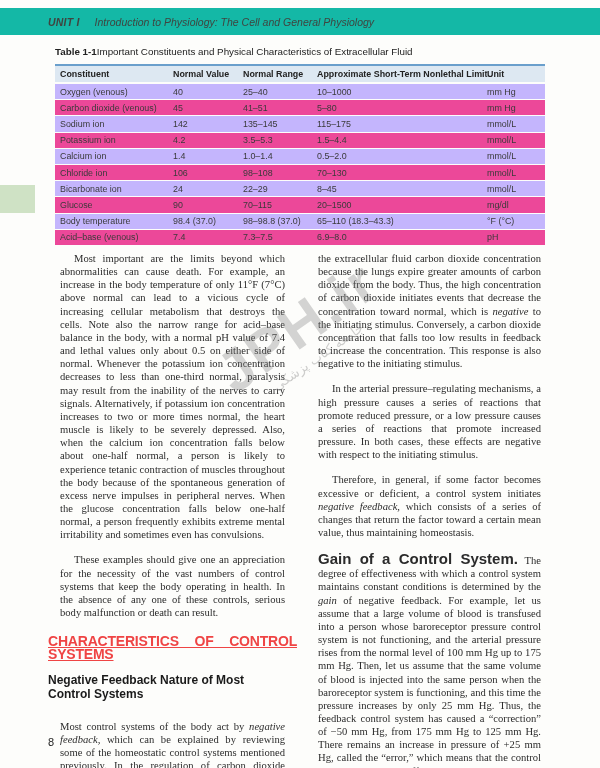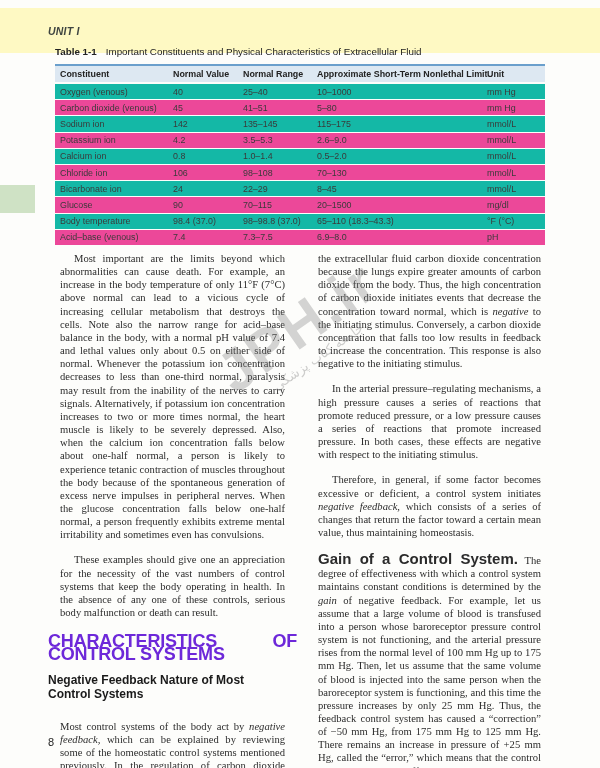--- a/index.html
+++ b/index.html
@@ -2,65 +2,65 @@
 <html><head>
 <meta charset="utf-8">
 <style>
   html,body{margin:0;padding:0;background:#ffffff;}
   .page{
     position:relative;width:600px;height:768px;overflow:hidden;
     background:#fdfdfb;font-family:"Liberation Serif",serif;color:#2b2b2b;
   }
   
   .unit-band{
-    position:absolute;left:0;top:8px;width:600px;height:45px;
-    background:#fef9c3;display:flex;align-items:center;
+    position:absolute;left:0;top:8px;width:600px;height:27px;
+    background:#14b8a6;display:flex;align-items:center;
     font-family:"Liberation Sans",sans-serif;font-size:10.5px;color:#3f4540;
   }
   .unit-label{font-weight:bold;font-style:italic;margin-left:48px;letter-spacing:.2px;}
   .unit-title{font-style:italic;margin-left:15px;}
   
   .edge-tab{
     position:absolute;left:0;top:185px;width:35px;height:28px;background:#cfe2c5;
   }
   
   .table-caption{
     position:absolute;left:55px;top:46px;width:500px;
     font-family:"Liberation Sans",sans-serif;font-size:9.8px;color:#222;
   }
-  .cap-label{font-weight:bold;margin-right:9px;}
+  .cap-label{font-weight:bold;}
   
   .data-table{
     position:absolute;left:55px;top:64px;width:490px;
     border-collapse:collapse;table-layout:fixed;
     font-family:"Liberation Sans",sans-serif;font-size:8.9px;color:#3a3a3a;
   }
   .data-table th{
     background:#dde8f2;border-top:2px solid #6a9fcc;border-bottom:2px solid #fdfdfb;
     text-align:left;font-weight:bold;color:#222;padding:3px 2px 3px 5px;white-space:nowrap;
   }
   .data-table td{
     padding:2.6px 2px 2.6px 5px;border-bottom:1px solid #fdfdfb;white-space:nowrap;overflow:hidden;
   }
-  .data-table tr.row-odd td{background:#14b8a6;}
+  .data-table tr.row-odd td{background:#c4b5fd;}
   .data-table tr.row-even td{background:#ec4899;}
   .data-table col.c1{width:113px;} .data-table col.c2{width:70px;}
   .data-table col.c3{width:74px;} .data-table col.c4{width:170px;}
   .data-table col.c5{width:63px;}
   
   .col{position:absolute;top:240px;font-size:10.6px;line-height:13.15px;text-align:justify;z-index:1;}
   .col.left{left:48px;width:249px;}
   .col.right{left:306px;width:247px;}
   .col p{margin:12px;}
   .col p.indent{text-indent:14px;}
   .seg-i{font-style:italic;}
   .seg-bs{font-weight:bold;font-family:"Liberation Sans",sans-serif;font-size:15px;}
   h2.sec-head{
-    font-family:"Liberation Sans",sans-serif;font-size:18px;letter-spacing:-0.2px;
-    color:#6d28d9;margin:16px 0 7px 0;
+    font-family:"Liberation Sans",sans-serif;font-size:14px;letter-spacing:-0.2px;
+    color:#ef4444;margin:16px 0 7px 0;text-decoration:underline;
   }
   h3.sub-head{
     font-family:"Liberation Sans",sans-serif;font-size:12px;line-height:14.5px;
     color:#1a1a1a;margin:11px 0 18px 0;
   }
   h3.sub-head span{display:block;}
   .gain{margin-top:13px !important;}
   
   .formula{
     display:flex;justify-content:center;align-items:center;gap:7px;
@@ -89,20 +89,21 @@
     font-family:"Liberation Sans",sans-serif;font-size:11px;color:#222;
   }
 </style>
 </head>
 <body>
 
 <div class="page">
 
   <div class="unit-band">
     <span class="unit-label">UNIT I</span>
+    <span class="unit-title">Introduction to Physiology: The Cell and General Physiology</span>
   </div>
 
   <div class="edge-tab"></div>
 
   <div class="table-caption">
     <span class="cap-label">Table 1-1</span><span class="cap-text">Important Constituents and Physical Characteristics of Extracellular Fluid</span>
   </div>
 
   <table class="data-table">
     <colgroup>
@@ -140,26 +141,26 @@
           <td>Sodium ion</td>
           <td>142</td>
           <td>135–145</td>
           <td>115–175</td>
           <td>mmol/L</td>
         </tr>
         <tr class="row-even">
           <td>Potassium ion</td>
           <td>4.2</td>
           <td>3.5–5.3</td>
-          <td>2.6–9.0</td>
+          <td>1.5–4.4</td>
           <td>mmol/L</td>
         </tr>
         <tr class="row-odd">
           <td>Calcium ion</td>
-          <td>0.8</td>
+          <td>1.4</td>
           <td>1.0–1.4</td>
           <td>0.5–2.0</td>
           <td>mmol/L</td>
         </tr>
         <tr class="row-even">
           <td>Chloride ion</td>
           <td>106</td>
           <td>98–108</td>
           <td>70–130</td>
           <td>mmol/L</td>

